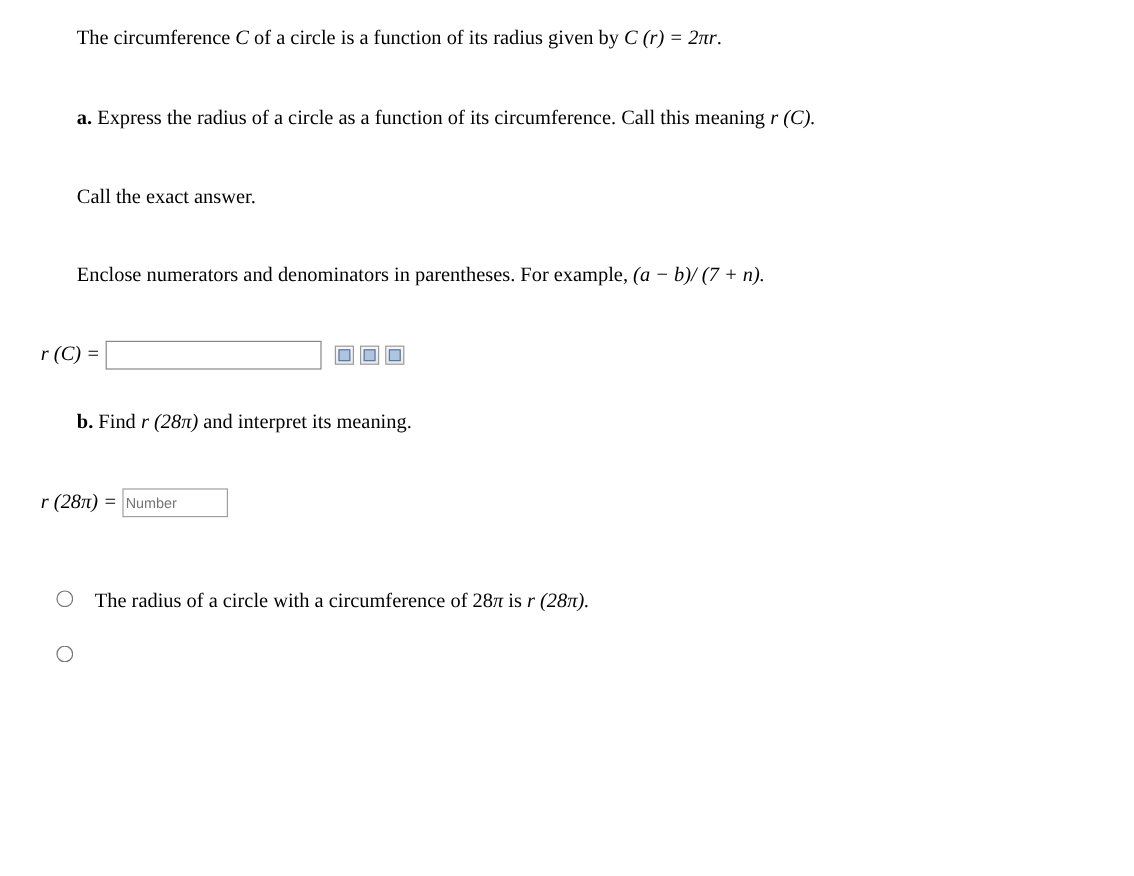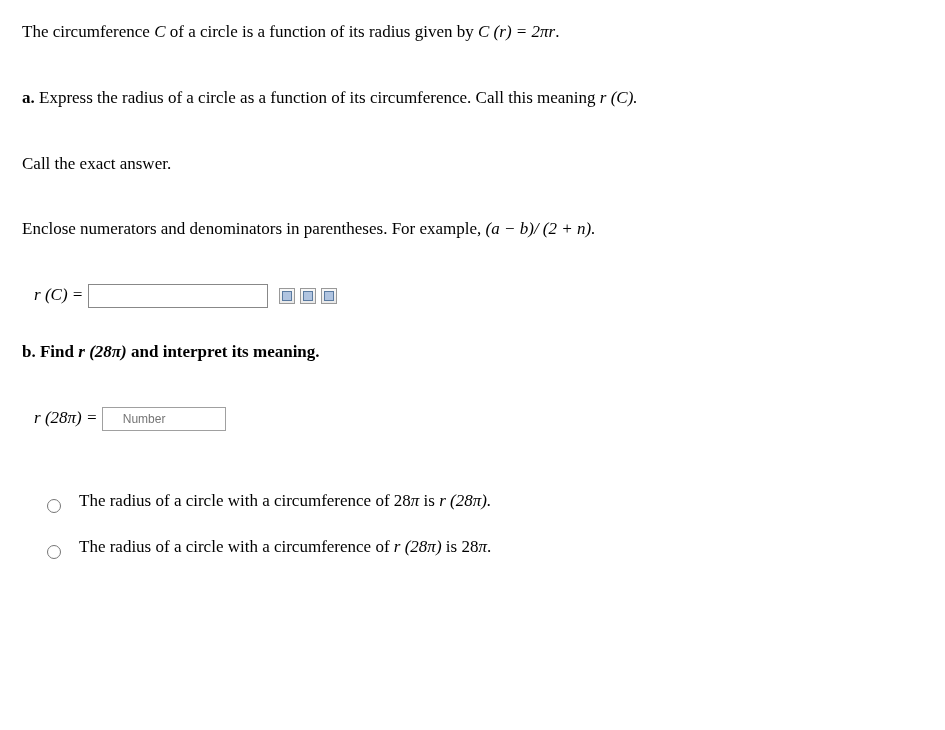--- a/index.html
+++ b/index.html
@@ -12,36 +12,37 @@
     width: 945px;
     box-sizing: border-box;
     line-height: 1.4;
   }
   .math-it {
     font-style: italic;
     font-family: Georgia, 'Times New Roman', serif;
   }
   .block {
     margin-bottom: 44px;
+    margin-left: 42px;
   }
   .text-input {
     border: 1px solid #888;
     height: 22px;
     width: 170px;
     font-size: 14px;
     padding: 0 4px;
     vertical-align: middle;
     background: #fff;
   }
   .num-input {
     border: 1px solid #a0a0a0;
     height: 22px;
     width: 82px;
     font-size: 12px;
-    padding: 0 20px;
+    padding: 0 2px;
     vertical-align: middle;
     color: #888;
     font-family: Arial, sans-serif;
     background: #fff;
   }
   .icon-btn {
     display: inline-block;
     width: 16px;
     height: 16px;
     border: 1px solid #999;
@@ -53,21 +54,21 @@
   }
   .icon-btn::before {
     content:'';
     position:absolute;
     left:2px; top:2px; right:2px; bottom:2px;
     background: #b0c4e0;
     border:1px solid #5a7aa0;
   }
   .radio-row {
     display: flex;
-    align-items: flex-end;
+    align-items: flex-start;
     margin-bottom: 22px;
     padding-left: 20px;
   }
   .radio-row input[type=radio]{
     margin-right: 18px;
     width:14px; height:14px;
   }
   .answer-line {
     padding-left: 12px;
     margin-bottom: 32px;
@@ -85,47 +86,44 @@
   <span>The circumference </span><span class="math-it">C</span><span> of a circle is a function of its radius given by </span><span class="math-it">C</span><span class="math-it"> (r) = 2</span><span class="math-it pi">π</span><span class="math-it">r</span><span>.</span>
 </div>
 
 <div class="block" style="margin-bottom:42px;">
   <b>a.</b><span> Express the radius of a circle as a function of its circumference. Call this meaning </span><span class="math-it">r</span><span class="math-it"> (C).</span>
 </div>
 
 <div class="block" style="margin-bottom:42px;">Call the exact answer.</div>
 
 <div class="block" style="margin-bottom:42px;">
-  <span>Enclose numerators and denominators in parentheses. For example, </span><span class="math-it">(a − b)/ (2 + n).</span>
+  <span>Enclose numerators and denominators in parentheses. For example, </span><span class="math-it">(a − b)/ (7 + n).</span>
 </div>
 
 <div class="answer-line">
   <span class="math-it">r</span><span class="math-it"> (C) = </span>
   <input type="text" class="text-input" style="">
   <span style="margin-left:6px;">
     <span class="icon-btn"></span>
     <span class="icon-btn"></span>
     <span class="icon-btn"></span>
   </span>
 </div>
 
-<div class="block" style="margin-bottom:42px;font-weight:bold;">
+<div class="block" style="margin-bottom:42px;">
   <b>b.</b><span> Find </span><span class="math-it">r</span><span class="math-it"> (28</span><span class="math-it pi">π</span><span class="math-it">)</span><span> and interpret its meaning.</span>
 </div>
 
 <div class="part-b-answer">
   <span class="math-it">r</span><span class="math-it"> (28</span><span class="math-it pi">π</span><span class="math-it">) = </span>
   <input type="text" class="num-input" placeholder="Number" style="">
 </div>
 
 <div class="radio-row">
   <input type="radio" name="interp" style="">
   <span>
     <span>The radius of a circle with a circumference of 28</span><span class="math-it pi">π</span><span> is </span><span class="math-it">r</span><span class="math-it"> (28</span><span class="math-it pi">π</span><span class="math-it">).</span>
   </span>
 </div>
 
 <div class="radio-row">
   <input type="radio" name="interp" style="">
-  <span>
-    <span>The radius of a circle with a circumference of </span><span class="math-it">r</span><span class="math-it"> (28</span><span class="math-it pi">π</span><span class="math-it">)</span><span> is 28</span><span class="math-it pi">π</span><span>.</span>
-  </span>
 </div>
 
 </body></html>

